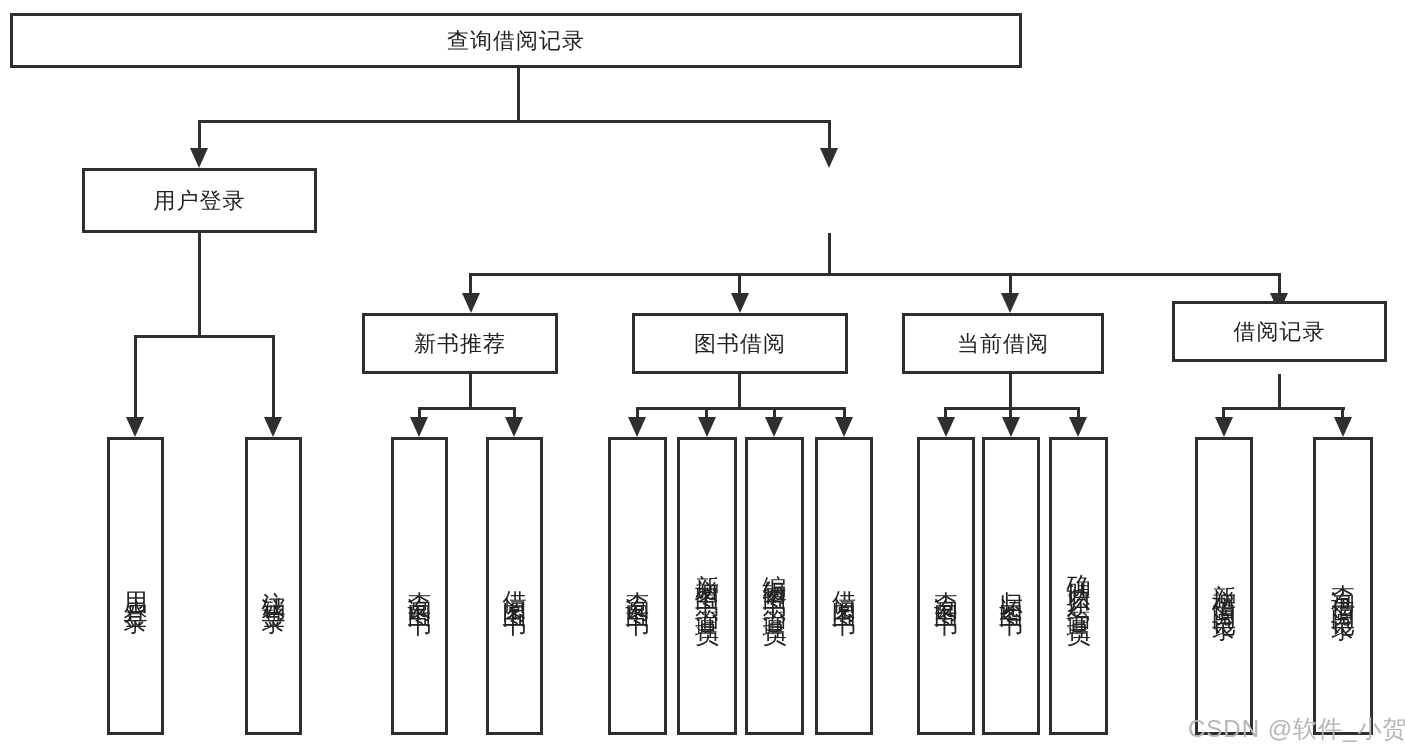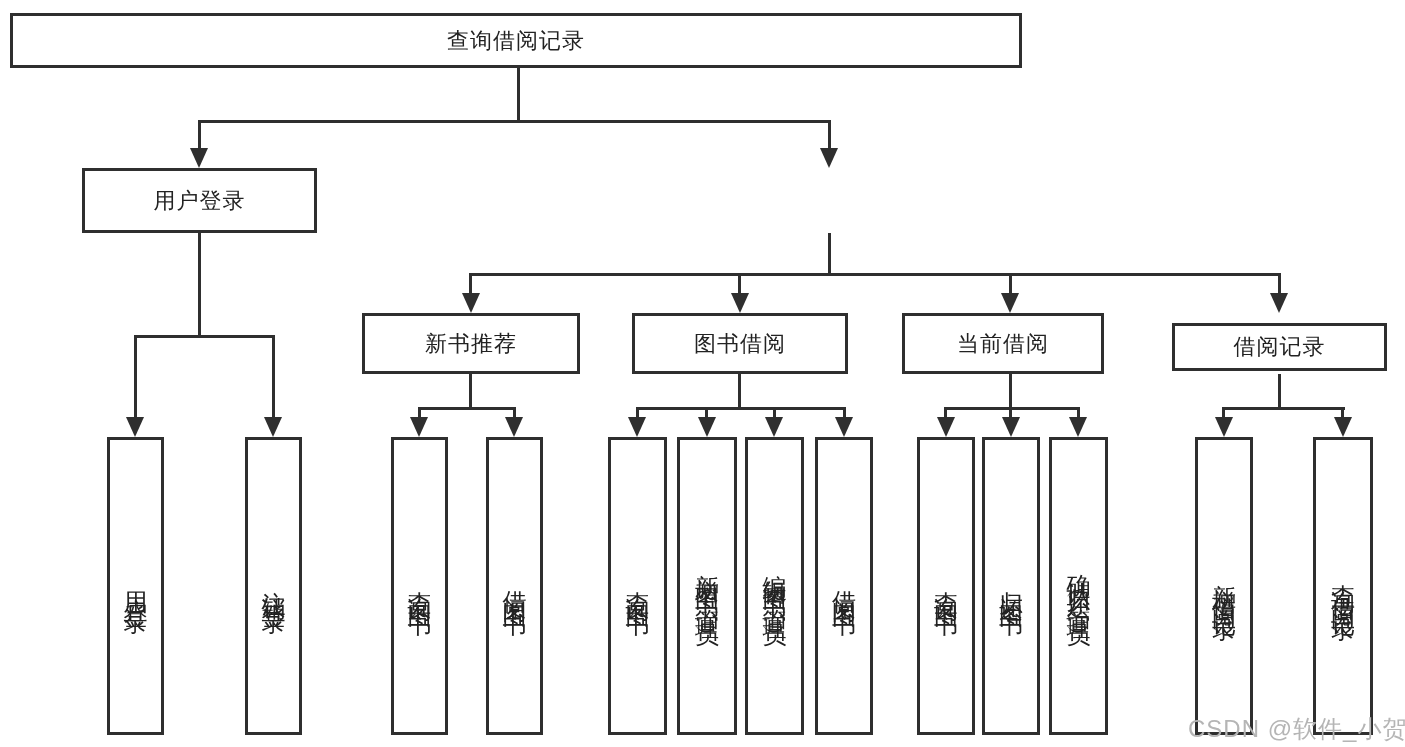--- a/index.html
+++ b/index.html
@@ -87,30 +87,30 @@
   <div class="hline" style="left:469px;top:273px;width:812px;"></div>
   <div class="vline" style="left:469px;top:273px;height:24px;"></div>
   <div class="arrowhead" style="left:462px;top:293px;"></div>
   <div class="vline" style="left:738px;top:273px;height:24px;"></div>
   <div class="arrowhead" style="left:731px;top:293px;"></div>
   <div class="vline" style="left:1009px;top:273px;height:24px;"></div>
   <div class="arrowhead" style="left:1001px;top:293px;"></div>
   <div class="vline" style="left:1278px;top:273px;height:24px;"></div>
   <div class="arrowhead" style="left:1270px;top:293px;"></div>
 
-  <div class="hbox" style="left:362px;top:313px;width:218px;height:61px;">
+  <div class="hbox" style="left:362px;top:313px;width:196px;height:61px;">
     <span>新书推荐</span>
   </div>
   <div class="hbox" style="left:632px;top:313px;width:216px;height:61px;">
     <span>图书借阅</span>
   </div>
   <div class="hbox" style="left:902px;top:313px;width:202px;height:61px;">
     <span>当前借阅</span>
   </div>
-  <div class="hbox" style="left:1172px;top:323px;width:215px;height:48px;">
+  <div class="hbox" style="left:1172px;top:301px;width:215px;height:61px;">
     <span>借阅记录</span>
   </div>
 
   <div class="vline" style="left:469px;top:374px;height:36px;"></div>
   <div class="hline" style="left:418px;top:407px;width:98px;"></div>
   <div class="vline" style="left:418px;top:407px;height:12px;"></div>
   <div class="arrowhead" style="left:410px;top:417px;"></div>
   <div class="vline" style="left:513px;top:407px;height:12px;"></div>
   <div class="arrowhead" style="left:505px;top:417px;"></div>
 

